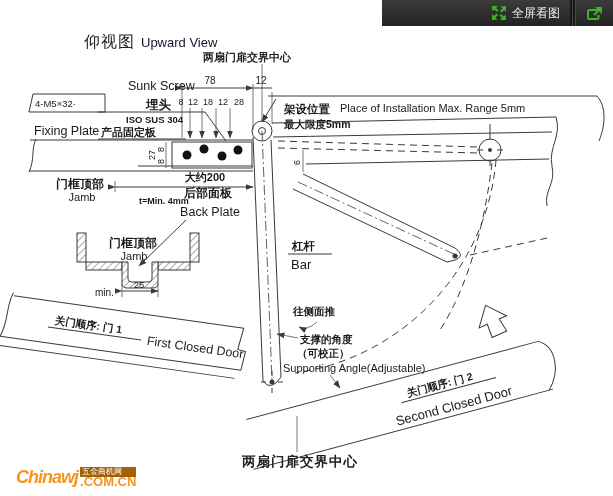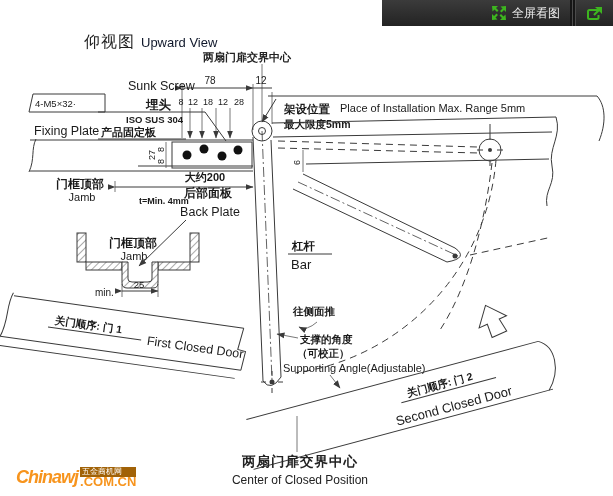--- a/index.html
+++ b/index.html
@@ -227,21 +227,20 @@
 </svg>
 
 <div class="title">
   <span class="cn">仰视图</span><span class="en">Upward View</span>
 </div>
 
 <div class="top-center-label">两扇门扉交界中心</div>
 
 <div class="bottom-label">
   <div class="cn">两扇门扉交界中心</div>
-  <div class="en">Center of Closed Position</div>
 </div>
 
 <div class="watermark">
   <span class="wm-brand">Chinawj</span>
   <span class="wm-right">
     <span class="wm-site">五金商机网</span>
     <span class="wm-domain">.COM.CN</span>
   </span>
 </div>
 

